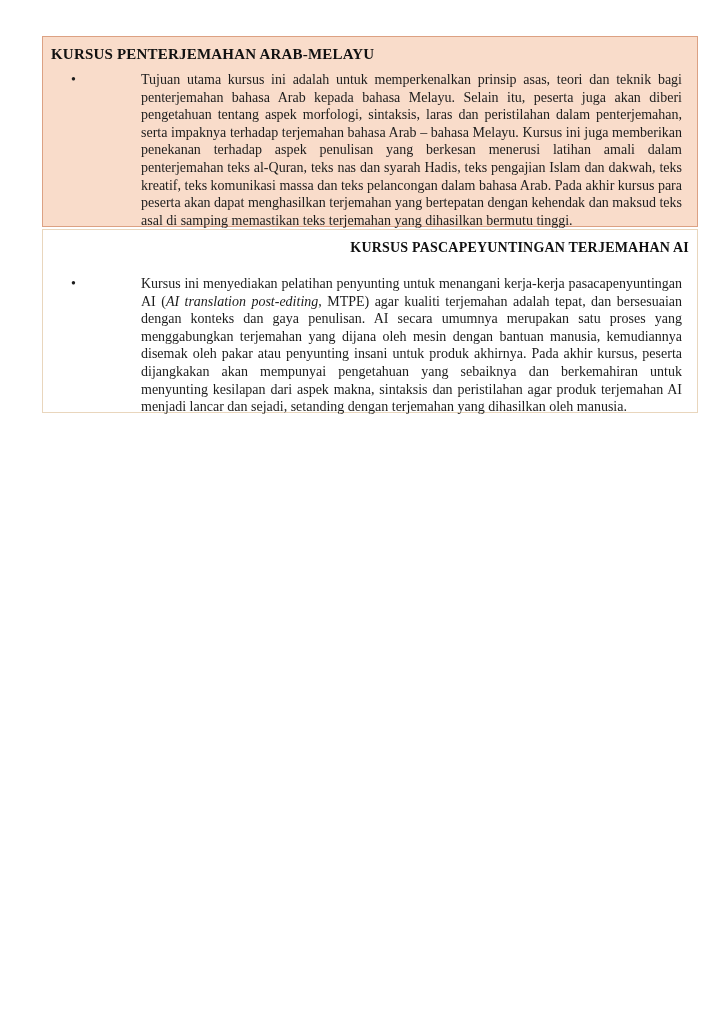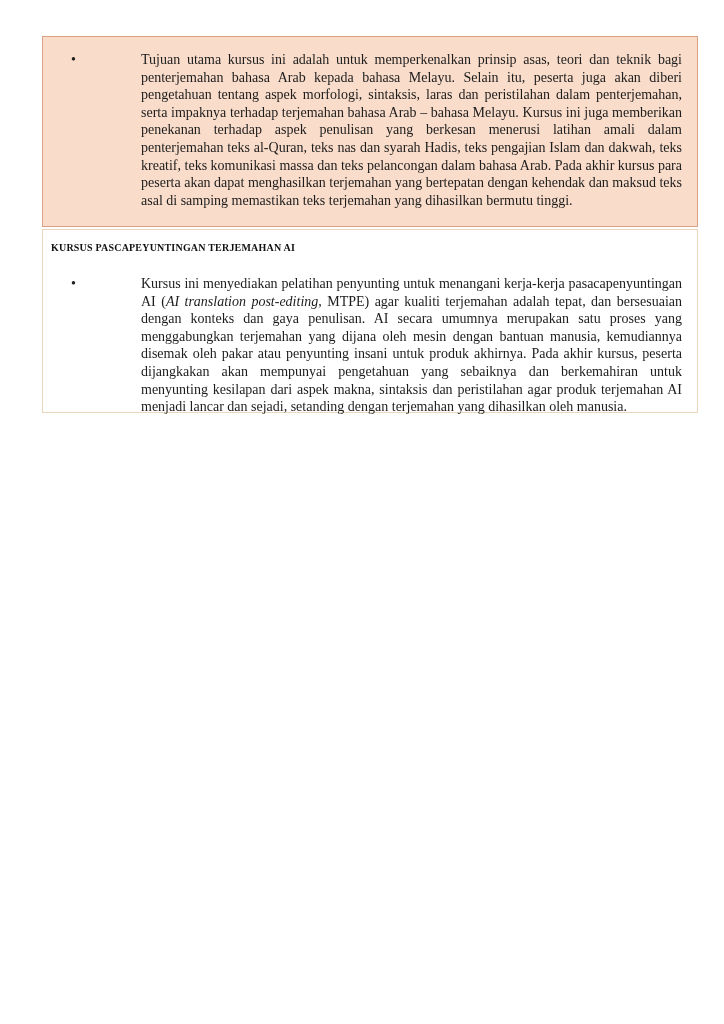--- a/index.html
+++ b/index.html
@@ -34,21 +34,22 @@
     padding: 8px 8px 6px 8px;
   }
   .course-title {
     font-weight: bold;
     font-size: 15px;
     line-height: 20px;
     letter-spacing: 0.2px;
     color: #111111;
   }
   .box-2 .course-title {
-    font-size: 10px;
+    font-size: 14px;
+    text-align: right;
   }
   .bullet-item {
     position: relative;
     margin-top: 7px;
     padding-left: 43px;
     padding-right: 7px;
   }
   .box-2 .bullet-item {
     margin-top: 17px;
   }
@@ -67,20 +68,21 @@
     margin-left: 47px;
   }
   .italic { font-style: italic; }
 </style>
 </head>
 <body>
 
 <div class="page">
 
   <div class="course-box box-1">
+    <div class="course-title">KURSUS PENTERJEMAHAN ARAB-MELAYU</div>
     <div class="bullet-item">
       <span class="bullet-glyph">•</span>
       <div class="course-description">Tujuan utama kursus ini adalah untuk memperkenalkan prinsip asas, teori dan teknik bagi penterjemahan bahasa Arab kepada bahasa Melayu. Selain itu, peserta juga akan diberi pengetahuan tentang aspek morfologi, sintaksis, laras dan peristilahan dalam penterjemahan, serta impaknya terhadap terjemahan bahasa Arab – bahasa Melayu. Kursus ini juga memberikan penekanan terhadap aspek penulisan yang berkesan menerusi latihan amali dalam penterjemahan teks al-Quran, teks nas dan syarah Hadis, teks pengajian Islam dan dakwah, teks kreatif, teks komunikasi massa dan teks pelancongan dalam bahasa Arab. Pada akhir kursus para peserta akan dapat menghasilkan terjemahan yang bertepatan dengan kehendak dan maksud teks asal di samping memastikan teks terjemahan yang dihasilkan bermutu tinggi.</div>
     </div>
   </div>
 
   <div class="course-box box-2">
     <div class="course-title">KURSUS PASCAPEYUNTINGAN TERJEMAHAN AI</div>
     <div class="bullet-item">
       <span class="bullet-glyph">•</span>

